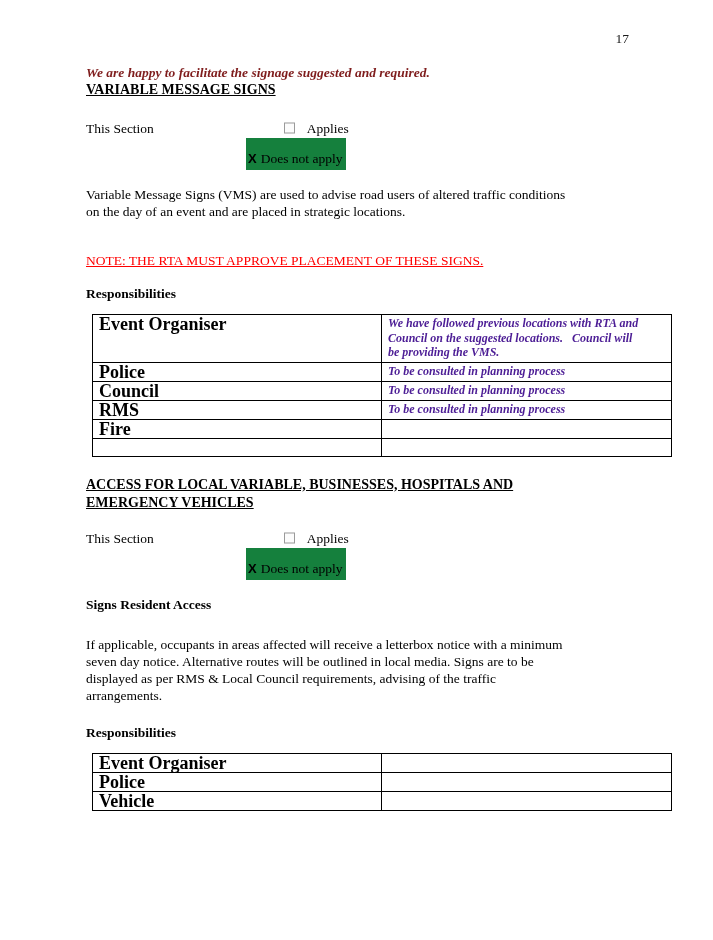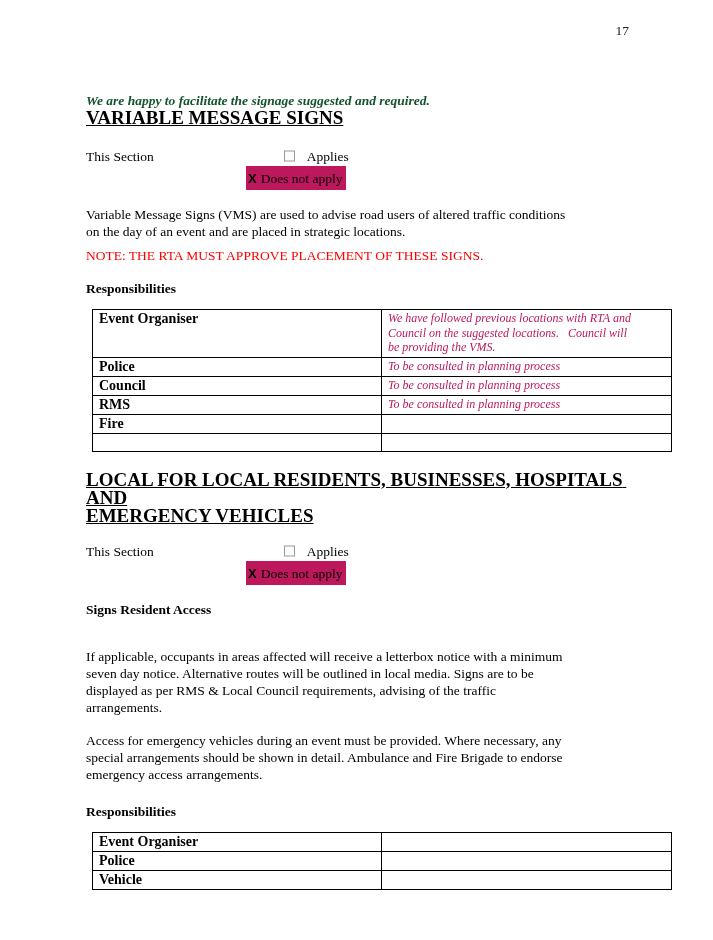--- a/index.html
+++ b/index.html
@@ -4,71 +4,71 @@
 <style>
   html,body{margin:0;padding:0;}
   body{
     width:713px;height:940px;
     background:#ffffff;
     font-family:"Liberation Serif","DejaVu Serif",serif;
     font-size:13.5px;line-height:17px;color:#000000;
     position:relative;overflow:hidden;
   }
   .page-number{
-    position:absolute;top:22px;right:84px;
+    position:absolute;top:30px;right:84px;
     font-size:13.5px;color:#1a1a1a;
   }
   .content{margin-left:86px;width:565px;}
   .pre{white-space:pre-wrap;}
   .intro-note{
-    margin-top:92px;
-    color:#14532d;font-style:italic;font-weight:bold;
+    margin-top:64px;
+    color:#7f1d1d;font-style:italic;font-weight:bold;
   }
   .h-underline{
     font-weight:bold;text-decoration:underline;
-    font-size:19px;line-height:18px;margin:0;
+    font-size:14px;line-height:18px;margin:0;
   }
   .this-section{margin-top:21px;line-height:18px;}
   .ts-row{display:flex;align-items:baseline;gap:36px;}
   .ts-label{width:162px;flex:0 0 162px;}
   .checkbox{
     display:inline-block;width:9px;height:9px;
     border:1px solid #9a9a9a;background:#fcfcfc;
     margin-right:9px;transform:translateY(0.5px);
   }
   .ts-indent{margin-left:160px;}
   .hl{
-    background:#be185d;display:inline-block;
-    padding:4px 4px 2px 2px;
+    background:#15803d;display:inline-block;
+    padding:12px 4px 2px 2px;
   }
   .x-mark{
     font-family:"Liberation Sans","DejaVu Sans",sans-serif;
     font-weight:600;font-size:13px;margin-right:4px;
   }
   .para{margin-top:16px;}
   .note{
-    margin-top:7px;color:#ff0000;
+    margin-top:32px;color:#ff0000;text-decoration:underline;
   }
   .resp{margin-top:16px;font-weight:bold;}
   table.resp-table{
     border-collapse:collapse;
     margin-top:12px;margin-left:6px;
     width:556px;table-layout:fixed;
   }
   table.resp-table td{
     border:1px solid #000000;
     vertical-align:top;
   }
   td.role-cell{
     width:278px;font-weight:bold;
-    padding:1px 4px 1px 6px;font-size:14px;line-height:16px;
+    padding:1px 4px 1px 6px;font-size:18px;line-height:16px;
   }
   td.value-cell{
     width:278px;
-    color:#be185d;font-style:italic;font-weight:normal;
+    color:#4c1d95;font-style:italic;font-weight:bold;
     font-size:12px;line-height:14.5px;
     padding:1px 5px 2px 6px;
   }
   tr.short td{height:15px;}
   tr.blank td{height:14px;}
   .access-heading{margin-top:19px;}
   .sub-heading{margin-top:16px;font-weight:bold;}
   .sub-heading-2{margin-top:24px;font-weight:bold;}
   .resp-2{margin-top:20px;font-weight:bold;}
 </style>
@@ -128,47 +128,44 @@
         <td class="role-cell">Fire</td>
         <td class="value-cell pre"></td>
       </tr>
       <tr class="blank">
         <td class="role-cell"></td>
         <td class="value-cell pre"></td>
       </tr>
     </tbody>
   </table>
 
-  <div class="h-underline access-heading pre">LOCAL FOR LOCAL RESIDENTS, BUSINESSES, HOSPITALS AND
+  <div class="h-underline access-heading pre">ACCESS FOR LOCAL VARIABLE, BUSINESSES, HOSPITALS AND
 EMERGENCY VEHICLES</div>
 
   <div class="this-section" style="margin-top:18px;">
     <div class="ts-row">
       <span class="ts-label">This Section</span>
       <span>
         <span class="checkbox"></span>
         <span>Applies</span>
       </span>
     </div>
     <div class="ts-indent">
       <span class="hl">
         <span class="x-mark">X</span><span>Does not apply</span>
       </span>
     </div>
   </div>
 
   <div class="sub-heading">Signs Resident Access</div>
-  <div class="para pre" style="margin-top:30px;">If applicable, occupants in areas affected will receive a letterbox notice with a minimum
+  <div class="para pre" style="margin-top:23px;">If applicable, occupants in areas affected will receive a letterbox notice with a minimum
 seven day notice. Alternative routes will be outlined in local media. Signs are to be
 displayed as per RMS &amp; Local Council requirements, advising of the traffic
 arrangements.</div>
 
-  <div class="para pre">Access for emergency vehicles during an event must be provided. Where necessary, any
-special arrangements should be shown in detail. Ambulance and Fire Brigade to endorse
-emergency access arrangements.</div>
 
   <div class="resp-2">Responsibilities</div>
 
   <table class="resp-table">
     <tbody>
       <tr class="short">
         <td class="role-cell">Event Organiser</td>
         <td class="value-cell pre"></td>
       </tr>
       <tr class="short">

